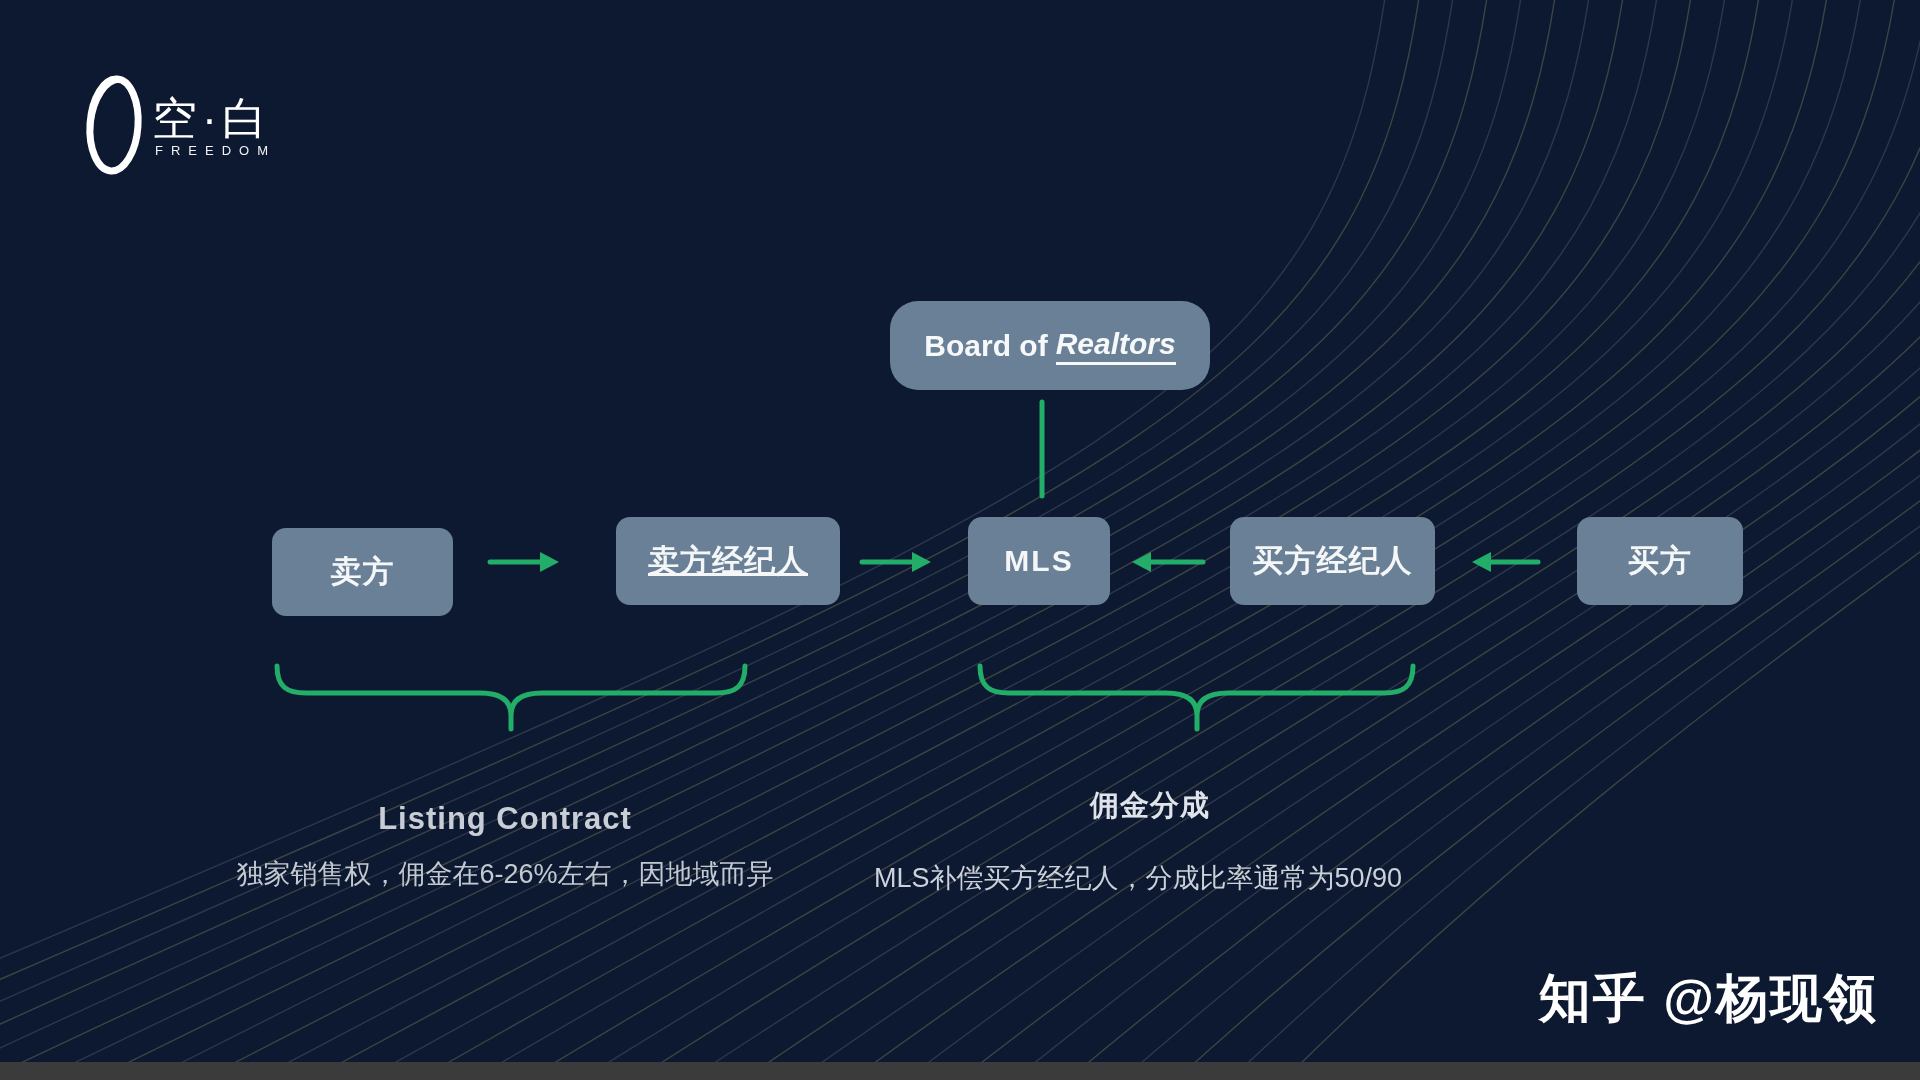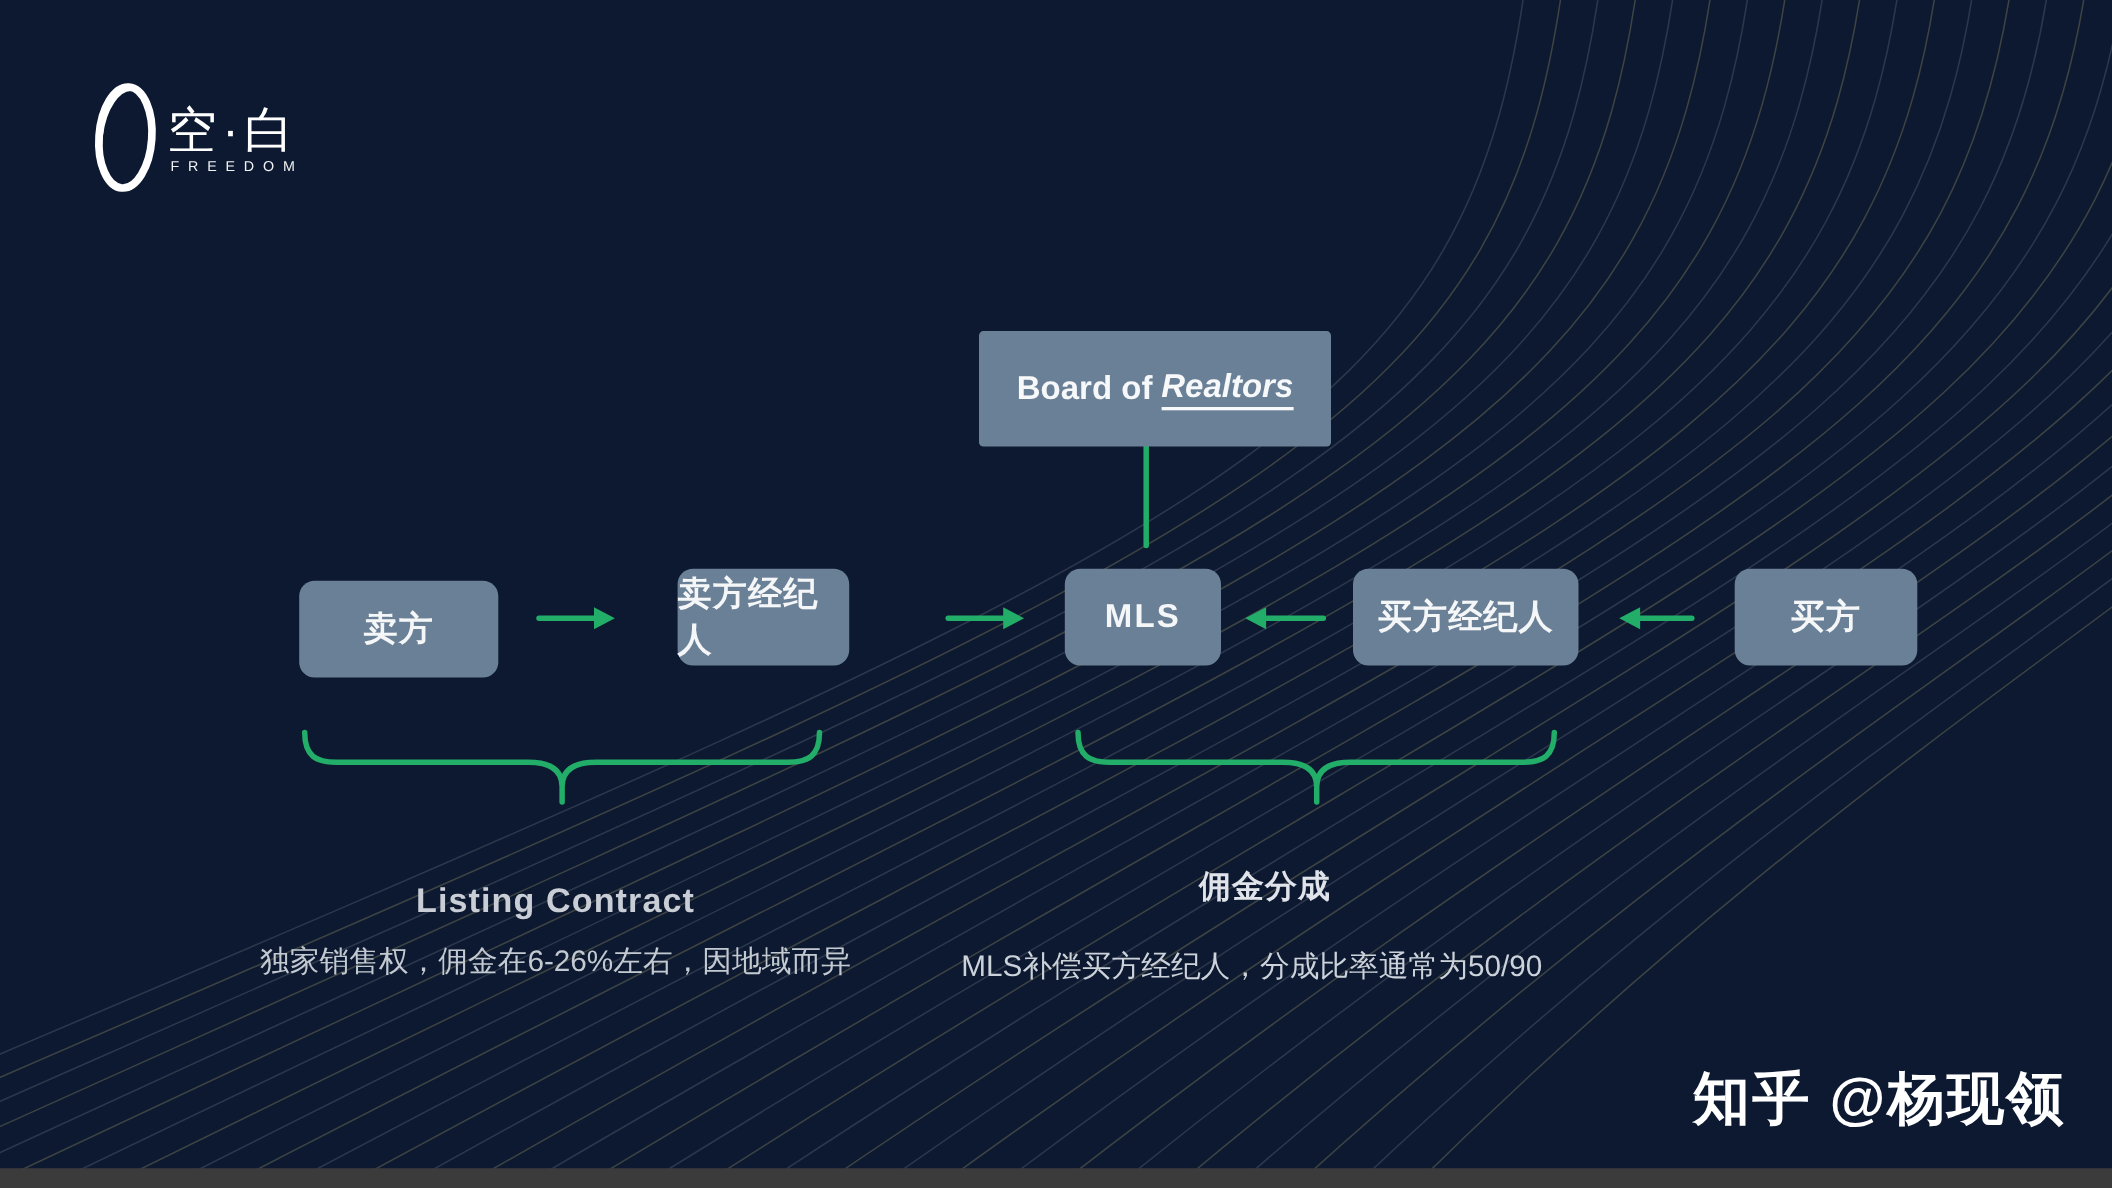--- a/index.html
+++ b/index.html
@@ -26,28 +26,28 @@
   }
 
   
   .node{
     position:absolute;top:517px;height:88px;z-index:3;
     background:var(--box,#6a8096);border-radius:14px;
     display:flex;align-items:center;justify-content:center;
     color:#f4f6f8;font-size:31px;font-weight:700;letter-spacing:1px;
   }
   .n-seller{left:272px;width:181px;margin-top:11px;}
-  .n-seller-agent{left:616px;width:156px;}
+  .n-seller-agent{left:616px;width:224px;text-decoration:underline;}
   .n-mls{left:968px;width:142px;font-size:30px;letter-spacing:2px;}
   .n-buyer-agent{left:1230px;width:205px;}
   .n-buyer{left:1577px;width:166px;text-align:center;}
 
   .board{
-    position:absolute;left:890px;top:301px;width:320px;height:105px;z-index:3;
-    background:var(--box,#6a8096);border-radius:4px;
+    position:absolute;left:890px;top:301px;width:320px;height:89px;z-index:3;
+    background:var(--box,#6a8096);border-radius:28px;
     display:flex;align-items:center;justify-content:center;
     color:#f6f8fa;font-size:30px;font-weight:700;white-space:nowrap;
   }
   .board .emph{
     font-style:italic;border-bottom:3px solid #f6f8fa;padding-bottom:1px;margin-left:8px;
   }
 
   
   .ann-title{
     position:absolute;z-index:3;text-align:center;font-weight:700;white-space:nowrap;

